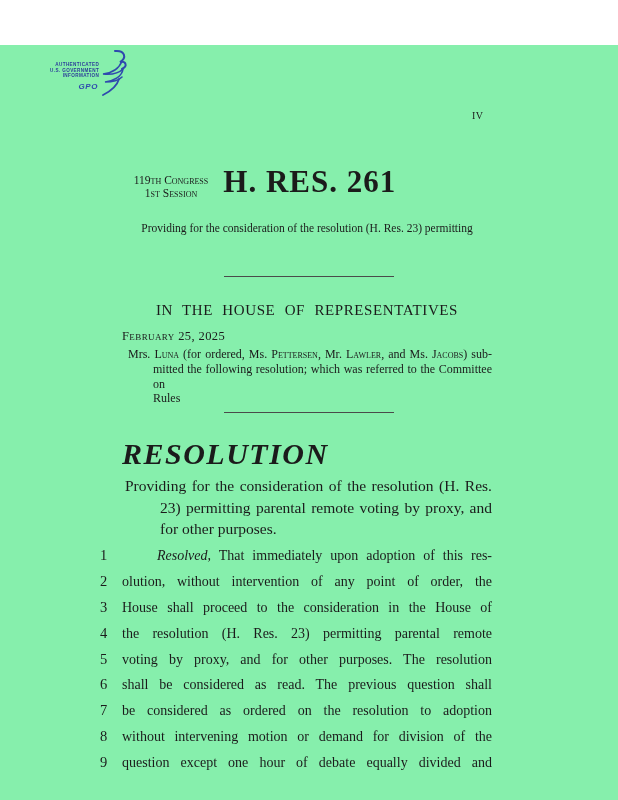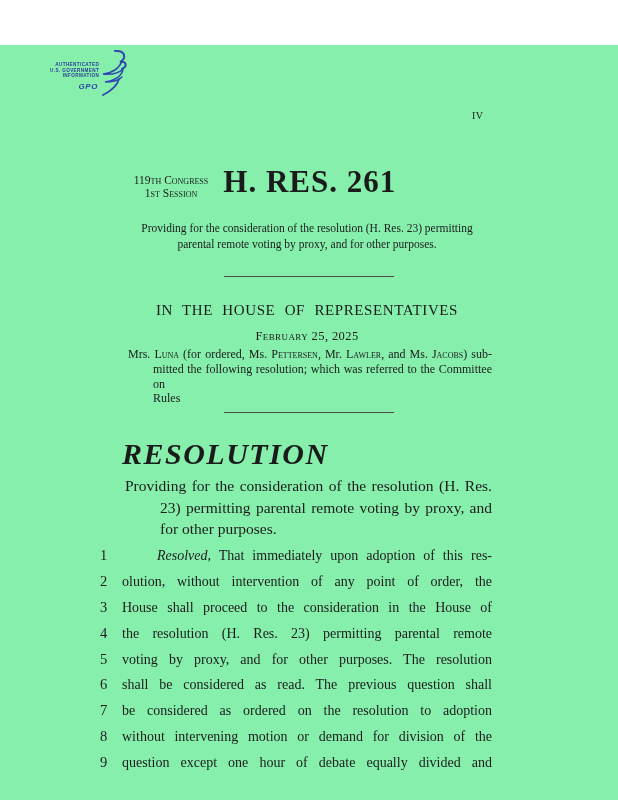--- a/index.html
+++ b/index.html
@@ -53,21 +53,21 @@
 
   
   .title-block { position: absolute; top: 176px; left: 112px; width: 390px; text-align: center; font-size: 11.5px; line-height: 15.5px; }
 
   
   .rule { position: absolute; left: 224px; width: 170px; border-top: 1.6px solid #4a4a4a; height: 0; }
   .rule-1 { top: 231px; }
   .rule-2 { top: 367px; }
 
   .chamber { position: absolute; top: 257px; left: 122px; width: 370px; text-align: center; font-size: 15px; word-spacing: 5px; letter-spacing: 0.6px; white-space: nowrap; }
-  .dateline { position: absolute; top: 284px; left: 122px; width: 370px; text-align: center; font-size: 12.5px; letter-spacing: 0.4px; }
+  .dateline { position: absolute; top: 284px; left: 122px; width: 370px; font-size: 12.5px; letter-spacing: 0.4px; }
 
   
   .sponsor { position: absolute; top: 302px; left: 128px; width: 364px; font-size: 12px; line-height: 14.8px; }
   .jline { text-align: justify; text-align-last: justify; }
   .sponsor-cont { margin-left: 25px; }
   .plain { text-align: left; text-align-last: left; }
 
   
   .res-heading { position: absolute; top: 392px; left: 122px; width: 370px; text-align: left; font-size: 30px; font-weight: bold; letter-spacing: 1.5px; font-style: italic; }
 
@@ -109,21 +109,20 @@
   <div class="header-group">
     <div class="congress-block">
       <div class="sc">119th Congress</div>
       <div class="sc">1st Session</div>
     </div>
     <div class="bill-number">H. RES. 261</div>
   </div>
 
   <div class="title-block">
     <div>Providing for the consideration of the resolution (H. Res. 23) permitting</div>
-    <div>parental remote voting by proxy, and for other purposes.</div>
   </div>
 
   <div class="rule rule-1"></div>
 
   <div class="chamber">IN THE HOUSE OF REPRESENTATIVES</div>
 
   <div class="dateline sc">February 25, 2025</div>
 
   <div class="sponsor">
     <div class="jline"><span>Mrs. </span><span class="sc">Luna</span><span> (for ordered, Ms. </span><span class="sc">Pettersen</span><span>, Mr. </span><span class="sc">Lawler</span><span>, and Ms. </span><span class="sc">Jacobs</span><span>) sub-</span></div>

